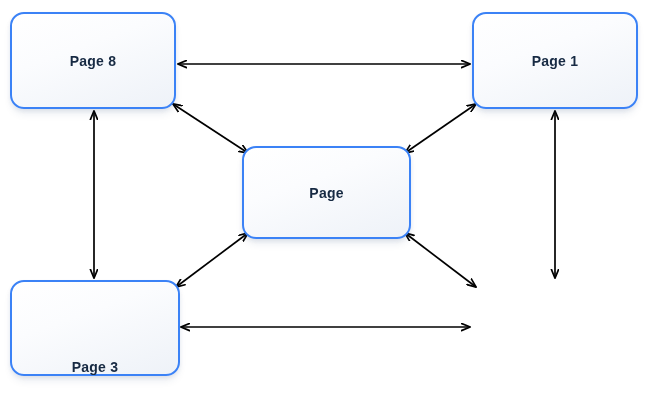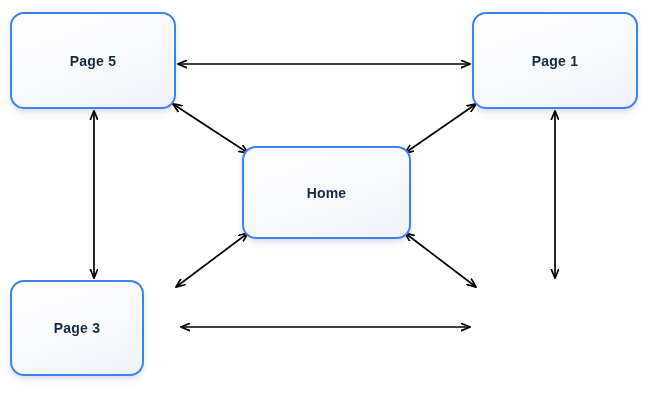--- a/index.html
+++ b/index.html
@@ -41,21 +41,21 @@
     font-family: "Liberation Sans", sans-serif;
     font-size: 14px;
     font-weight: bold;
     color: #172a43;
     letter-spacing: 0.2px;
     line-height: 1;
     user-select: none;
   }
   #node-page1 { left: 10px;  top: 12px;  width: 166px; height: 97px; }
   #node-page2 { left: 472px; top: 12px;  width: 166px; height: 97px; }
-  #node-page3 { left: 10px;  top: 280px; width: 134px; height: 96px; }
+  #node-page3 { left: 10px;  top: 280px; width: 170px; height: 96px; align-items: flex-end; }
   #node-page4 { left: 472px; top: 280px; width: 166px; height: 96px; }
   #node-home  { left: 242px; top: 146px; width: 169px; height: 93px; }
 </style>
 </head>
 <body>
 
 <div id="diagram-canvas">
 
   <svg id="arrow-layer" viewBox="0 0 650 408" width="650" height="408" xmlns="http://www.w3.org/2000/svg">
     <defs>
@@ -73,29 +73,29 @@
       <line x1="94" y1="111" x2="94" y2="278"></line>
       <line x1="555" y1="111" x2="555" y2="278"></line>
       <line x1="173" y1="104" x2="248" y2="153"></line>
       <line x1="476" y1="104" x2="405" y2="153"></line>
       <line x1="176" y1="287" x2="248" y2="233"></line>
       <line x1="476" y1="287" x2="405" y2="233"></line>
     </g>
   </svg>
 
   <div class="node" id="node-page1">
-    <span class="node-label">Page 5</span>
+    <span class="node-label">Page 8</span>
   </div>
 
   <div class="node" id="node-page2">
     <span class="node-label">Page 1</span>
   </div>
 
   <div class="node" id="node-home">
-    <span class="node-label">Home</span>
+    <span class="node-label">Page</span>
   </div>
 
   <div class="node" id="node-page3">
     <span class="node-label">Page 3</span>
   </div>
 
 
 </div>
 
 </body></html>

